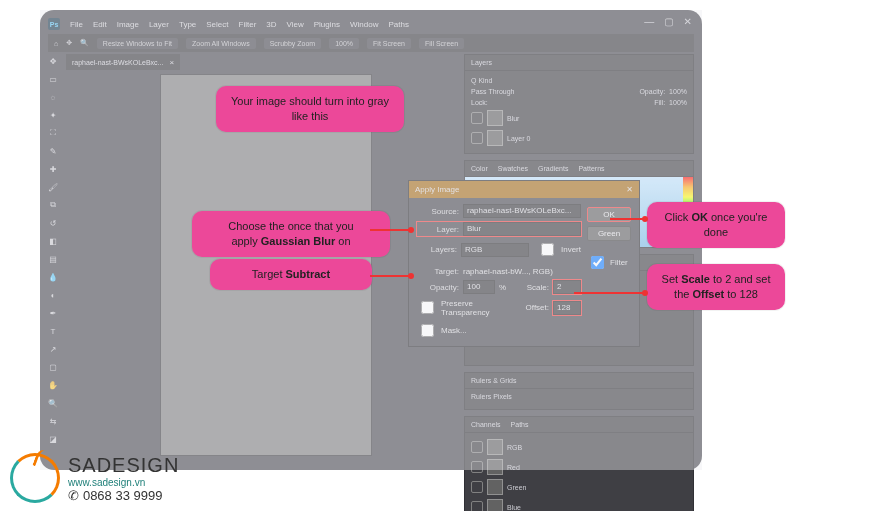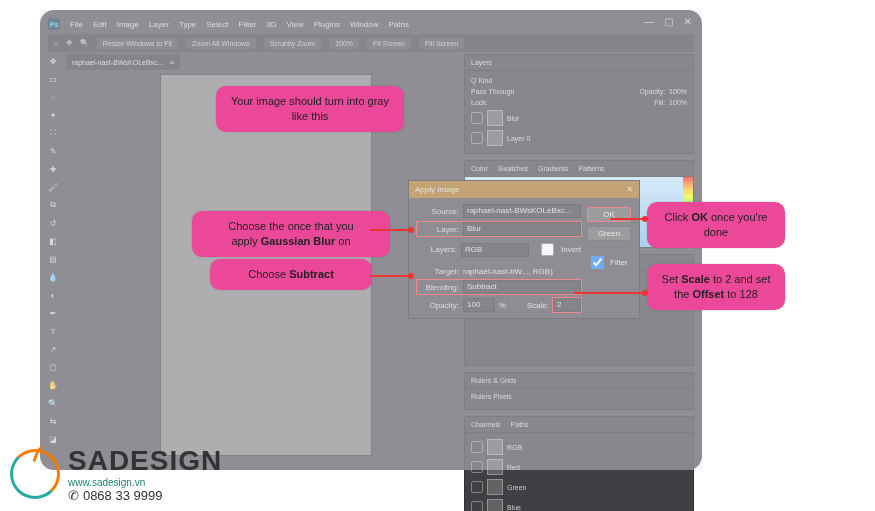--- a/index.html
+++ b/index.html
@@ -43,21 +43,21 @@
   .dialog .btn.ok{border:1px solid #e33}
   .redbox{outline:1.5px solid #e33;outline-offset:0}
   
   .ann{position:absolute;background:#ec4899;border-radius:10px;padding:8px 14px;color:#222;font-size:11px;line-height:1.35;text-align:center;box-shadow:0 0 0 1px rgba(0,0,0,.05)}
   .connector{position:absolute;height:0;border-top:2px solid #e33}
   .connector::after{content:"";position:absolute;right:-4px;top:-4px;width:6px;height:6px;border-radius:50%;background:#e33}
   
   .logo{position:absolute;left:10px;bottom:8px;display:flex;align-items:center;gap:8px;color:#444}
   .logo .mark{width:44px;height:44px;border:3px solid #2aa9a0;border-top-color:#f57c00;border-right-color:#f57c00;border-radius:50%;position:relative}
   .logo .mark::after{content:"";position:absolute;left:50%;top:-6px;width:10px;height:18px;border-left:3px solid #f57c00;border-radius:50% 0 0 0;transform:rotate(20deg)}
-  .logo .txt .brand{font-size:28px;font-weight:700;color:#333;letter-spacing:1px}
+  .logo .txt .brand{font-size:20px;font-weight:400;color:#333;letter-spacing:1px}
   .logo .txt .url{font-size:10px;color:#1e7f78}
   .logo .txt .phone{font-size:13px;color:#333;display:flex;align-items:center;gap:4px}
 </style>
 </head>
 <body>
 
 <div class="screenshot">
 
   <div class="menubar">
     <span class="ps">Ps</span>
@@ -243,32 +243,39 @@
           <label>Layers:</label>
           <div class="field" style="flex:0 0 60px">RGB</div>
           <span style="flex:1"></span>
           <input type="checkbox" style="">
           <span>Invert</span>
         </div>
       <div class="drow" style="margin-top:4px">
           <label>Target:</label>
           <span>raphael-nast-bW..., RGB)</span>
         </div>
-      <div class="drow redbox">
-          <label>Blending:</label>
-          <div class="field">Subtract</div>
-        </div>
       <div class="drow">
         <label>Opacity:</label>
         <div class="field" style="flex:0 0 24px">100</div>
         <span>%</span>
         <span style="flex:1"></span>
         <span>Scale:</span>
         <div class="field redbox" style="flex:0 0 20px">2</div>
       </div>
+      <div class="drow">
+        <input type="checkbox" style="">
+        <span>Preserve Transparency</span>
+        <span style="flex:1"></span>
+        <span>Offset:</span>
+        <div class="field redbox" style="flex:0 0 20px">128</div>
+      </div>
+      <div class="drow">
+          <input type="checkbox" style="">
+          <span>Mask...</span>
+        </div>
     </div>
     <div class="btncol">
       <div class="btn ok">OK</div>
       <div class="btn">Green</div>
       <div style="margin-top:8px;display:flex;align-items:center;gap:3px">
           <input type="checkbox" checked="" style="">
           <span>Filter</span>
         </div>
     </div>
   </div>
@@ -278,21 +285,21 @@
 
 <div class="ann" style="left:216px;top:86px;width:160px">Your image should turn into gray like this</div>
 
 <div class="ann" style="left:192px;top:211px;width:170px">
   <span>Choose the once that you</span><br>
   <span>apply </span><b>Gaussian Blur</b><span> on</span>
 </div>
 <div class="connector" style="left:370px;top:229px;width:40px"></div>
 
 <div class="ann" style="left:210px;top:259px;width:134px">
-  <span>Choose </span><b>Subtract</b>
+  <span>Target </span><b>Subtract</b>
 </div>
 <div class="connector" style="left:370px;top:275px;width:40px"></div>
 
 <div class="ann" style="left:647px;top:202px;width:110px">
   <span>Click </span><b>OK</b><span> once you're done</span>
 </div>
 <div class="connector" style="left:610px;top:218px;width:34px"></div>
 
 <div class="ann" style="left:647px;top:264px;width:110px">
   <span>Set </span><b>Scale</b><span> to 2 and set the </span><b>Offset</b><span> to 128</span>

